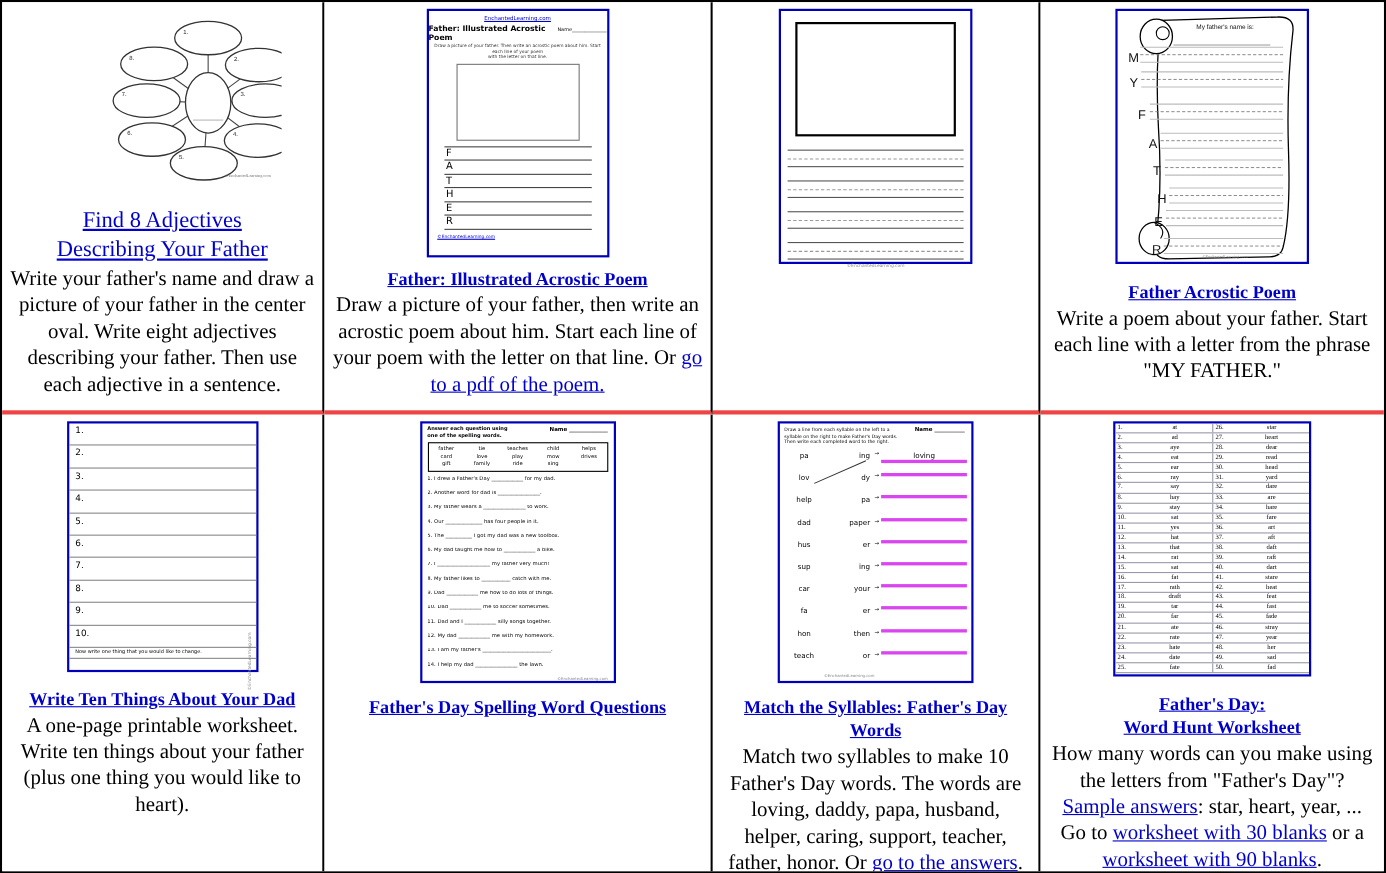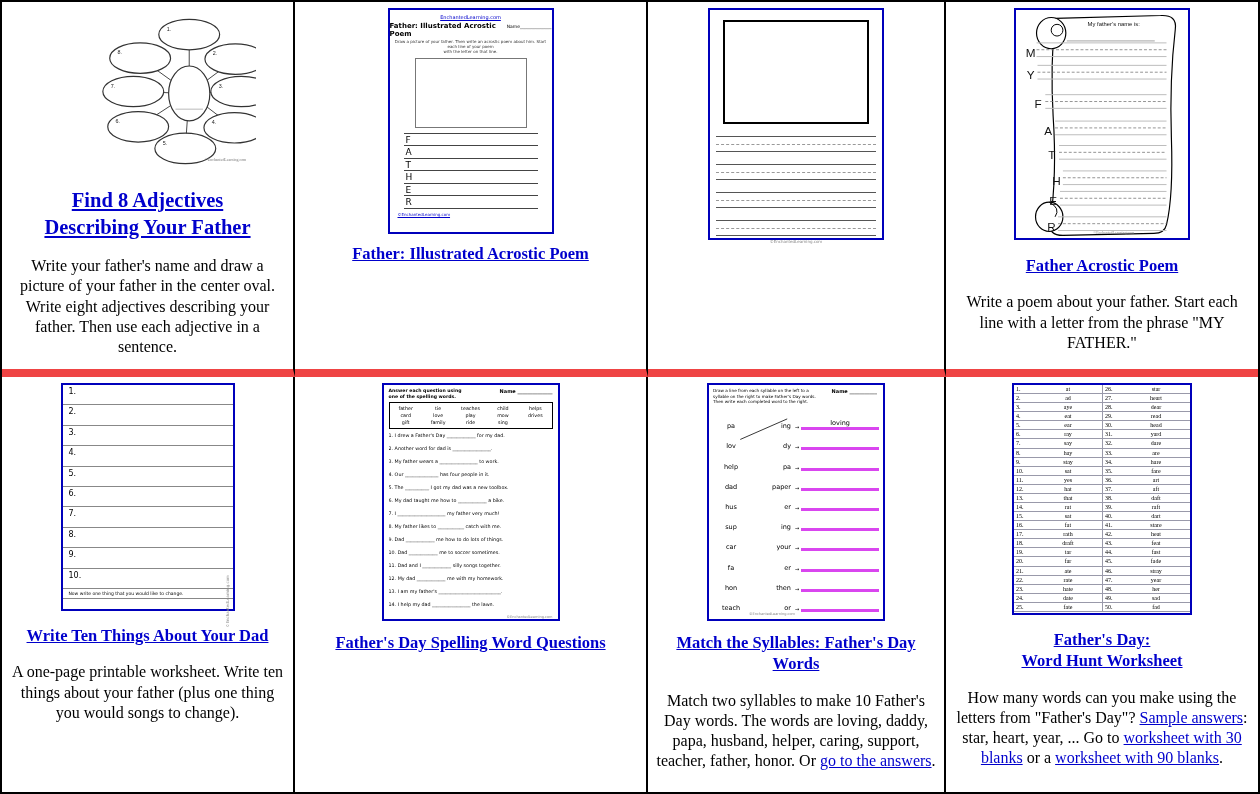--- a/index.html
+++ b/index.html
@@ -1,26 +1,26 @@
 <!DOCTYPE html>
 <html><head>
 <meta charset="utf-8">
 <style>
   *{box-sizing:border-box;margin:0;padding:0}
   body{background:#fff;font-family:"Liberation Serif",serif}
   .grid{display:grid;grid-template-columns:293px 353px 298px 312px;grid-template-rows:375px 415px;border:2px solid #000;width:1260px}
   .cell{overflow:hidden;background:#fff}
   .cell.br{border-right:2px solid #000}
-  .cell.bb{border-bottom:8px solid #ef4444}
+  .cell.bb{border-bottom:4px solid #ef4444}
   .thumb{display:flex;justify-content:center;align-items:flex-start;padding-top:6px}
   .caption{text-align:center;padding:0 7px;color:#000}
   a.title{display:block;color:#0000cc;text-decoration:underline;white-space:pre-line;cursor:pointer}
-  .title.lg{font-size:20.5px;line-height:1.3;font-weight:bold}
+  .title.lg{font-size:20.5px;line-height:1.3;font-weight:normal}
   .title.bold{font-size:16.5px;line-height:1.3;font-weight:bold}
-  .desc{font-size:16px;line-height:1.26;margin-top:16px}
+  .desc{font-size:19px;line-height:1.26;margin-top:2px}
   a.ilink{color:#0000cc;text-decoration:underline;cursor:pointer}
   .c0 .caption{margin-top:16px}
   .c1 .caption{margin-top:9px}
   .c2 .caption{margin-top:18px}
   .c3 .caption{margin-top:15px}
   .c4 .caption{margin-top:14px}
   .c5 .caption{margin-top:11px}
   .c6 .caption{margin-top:11px}
   .c7 .caption{margin-top:14px}
 
@@ -59,21 +59,21 @@
   .qs-brow{display:flex}
   .qs-brow span{flex:1;text-align:center;font-size:4.8px;line-height:1.5}
   .qs-q{font-size:4.8px;height:13px;text-align:left;white-space:nowrap;overflow:hidden}
   .qs-wm{font-size:3.5px;color:#888;text-align:right}
   
   .syl{width:178px;height:238px;padding:3px 4px}
   .syl-head{display:flex;justify-content:space-between;align-items:flex-start}
   .syl-instr{font-size:4.2px;white-space:pre-line;line-height:1.35;text-align:left}
   .syl-name{font-size:5px;font-weight:bold;margin-right:2px}
   .syl-rows{margin-top:5px}
-  .syl-row{display:flex;align-items:flex-end;height:20.2px;font-size:6.5px}
+  .syl-row{display:flex;align-items:flex-start;height:20.2px;font-size:6.5px}
   .syl-left{width:36px;text-align:center}
   .syl-right{width:44px;text-align:right;padding-right:2px}
   .syl-arrow{font-size:5px;padding:0 2px}
   .syl-line{flex:1;border-bottom:3px solid #d946ef;text-align:center;font-size:6.5px;line-height:8px}
   .syl-overlay{position:absolute;left:0;top:0;width:100%;height:100%;pointer-events:none}
   .syl-wm{font-size:3.5px;color:#888;text-align:left;margin-left:36px}
   
   .wt{width:180px;height:232px;border:2px solid #0000bb}
   .wt-row{display:flex;height:9.08px;border-bottom:1px solid #99a;font-size:6px;line-height:9px}
   .wt-num{width:20px;padding-left:2px;text-align:left}
@@ -141,20 +141,21 @@
             <div class="ac-row">T</div>
             <div class="ac-row">H</div>
             <div class="ac-row">E</div>
             <div class="ac-row">R</div>
           </div>
           <div class="ac-foot">©EnchantedLearning.com</div>
         </div>
       </div>
     <div class="caption">
       <a class="title bold">Father: Illustrated Acrostic Poem</a>
+      <div class="desc">Draw a picture of your father, then write an acrostic poem about him. Start each line of your poem with the letter on that line. Or <a class="ilink">go to a pdf of the poem.</a></div>
     </div>
   </div>
   <div class="cell c2 br bb">
     <div class="thumb">
         <div class="page dw">
           <div class="dw-box"></div>
           <div class="dw-group">
             <div class="dw-solid"></div>
             <div class="dw-dash"></div>
             <div class="dw-solid2"></div>
@@ -240,21 +241,21 @@
           <div class="ten-row">7.</div>
           <div class="ten-row">8.</div>
           <div class="ten-row">9.</div>
           <div class="ten-row">10.</div>
           <div class="ten-foot">Now write one thing that you would like to change.</div>
           <div class="ten-wm">©EnchantedLearning.com</div>
         </div>
       </div>
     <div class="caption">
       <a class="title bold">Write Ten Things About Your Dad</a>
-      <div class="desc">A one-page printable worksheet. Write ten things about your father (plus one thing you would songs to change).</div>
+      <div class="desc">A one-page printable worksheet. Write ten things about your father (plus one thing you would like to heart).</div>
     </div>
   </div>
   <div class="cell c5 br">
     <div class="thumb">
         <div class="page qs">
           <div class="qs-head">
             <div class="qs-instr">Answer each question using
 one of the spelling words.</div>
             <div class="qs-name">Name ______________</div>
           </div>

